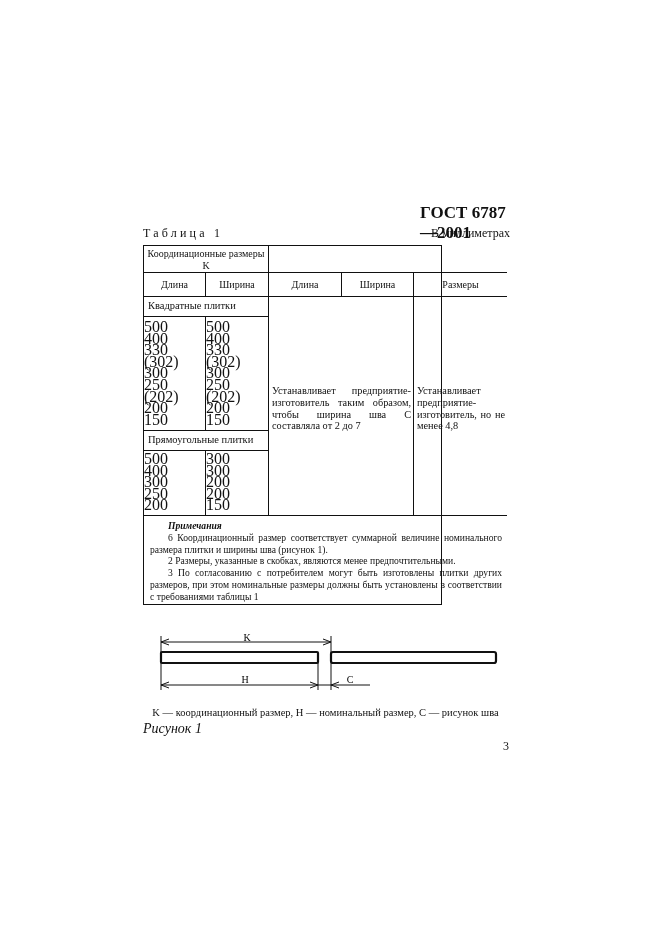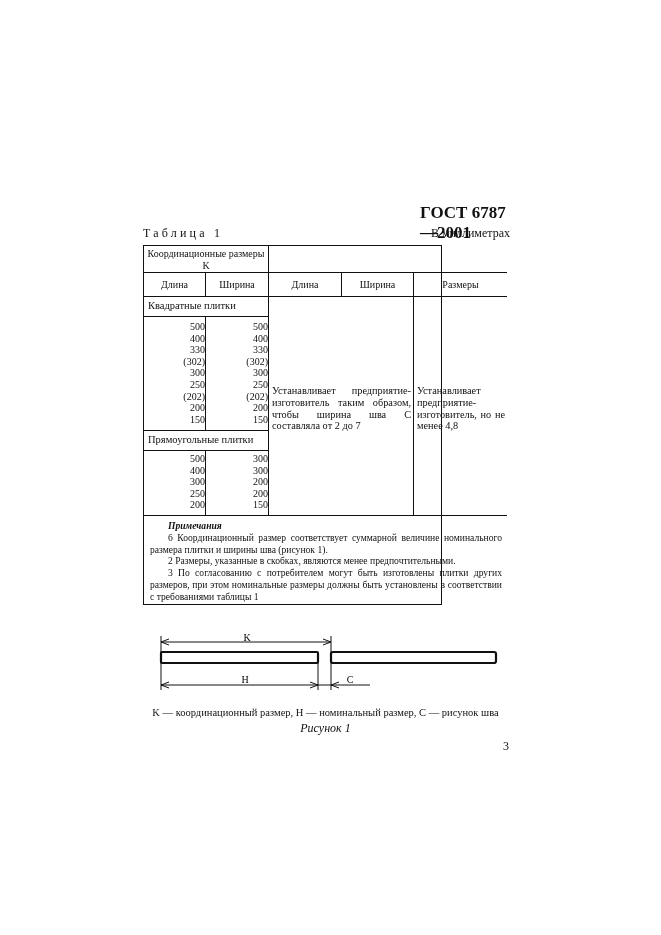--- a/index.html
+++ b/index.html
@@ -8,26 +8,26 @@
   .abs { position:absolute; }
   .gost { left:420px; top:203px; width:90px; text-align:left; font-weight:bold; font-size:17px; }
   .tabname { left:143px; top:226px; font-size:12px; letter-spacing:3.2px; }
   .units { left:380px; top:226px; width:130px; text-align:right; font-size:12px; }
   .tbl { left:143px; top:245px; width:299px; height:360px; border:1.3px solid #111; box-sizing:border-box; }
   .line { position:absolute; background:#111; }
   .h { height:1.3px; }
   .v { width:1.3px; }
   .cell { position:absolute; font-size:10px; line-height:12px; }
   .center { text-align:center; }
-  .num { position:absolute; font-size:10px; line-height:11.6px; text-align:right; }
+  .num { position:absolute; font-size:16px; line-height:11.6px; text-align:left; }
   .note { position:absolute; font-size:9.6px; line-height:11.8px; text-align:justify; }
   .note-title { font-style:italic; font-weight:bold; }
   .fig { left:155px; top:632px; width:345px; height:60px; }
   .caption { left:143px; top:707px; width:365px; text-align:center; font-size:10.5px; }
-  .figtitle { left:143px; top:721px; width:365px; text-align:center; font-size:12px; font-style:italic; }
+  .figtitle { left:143px; top:721px; width:365px; text-align:left; font-size:14px; font-style:italic; }
   .pagenum { left:495px; top:739px; width:14px; text-align:right; font-size:12px; }
 </style>
 </head>
 <body>
 
 <div class="abs gost">ГОСТ 6787—2001</div>
 <div class="abs tabname">Таблица 1</div>
 <div class="abs units">В миллиметрах</div>
 
 <div class="abs tbl">

